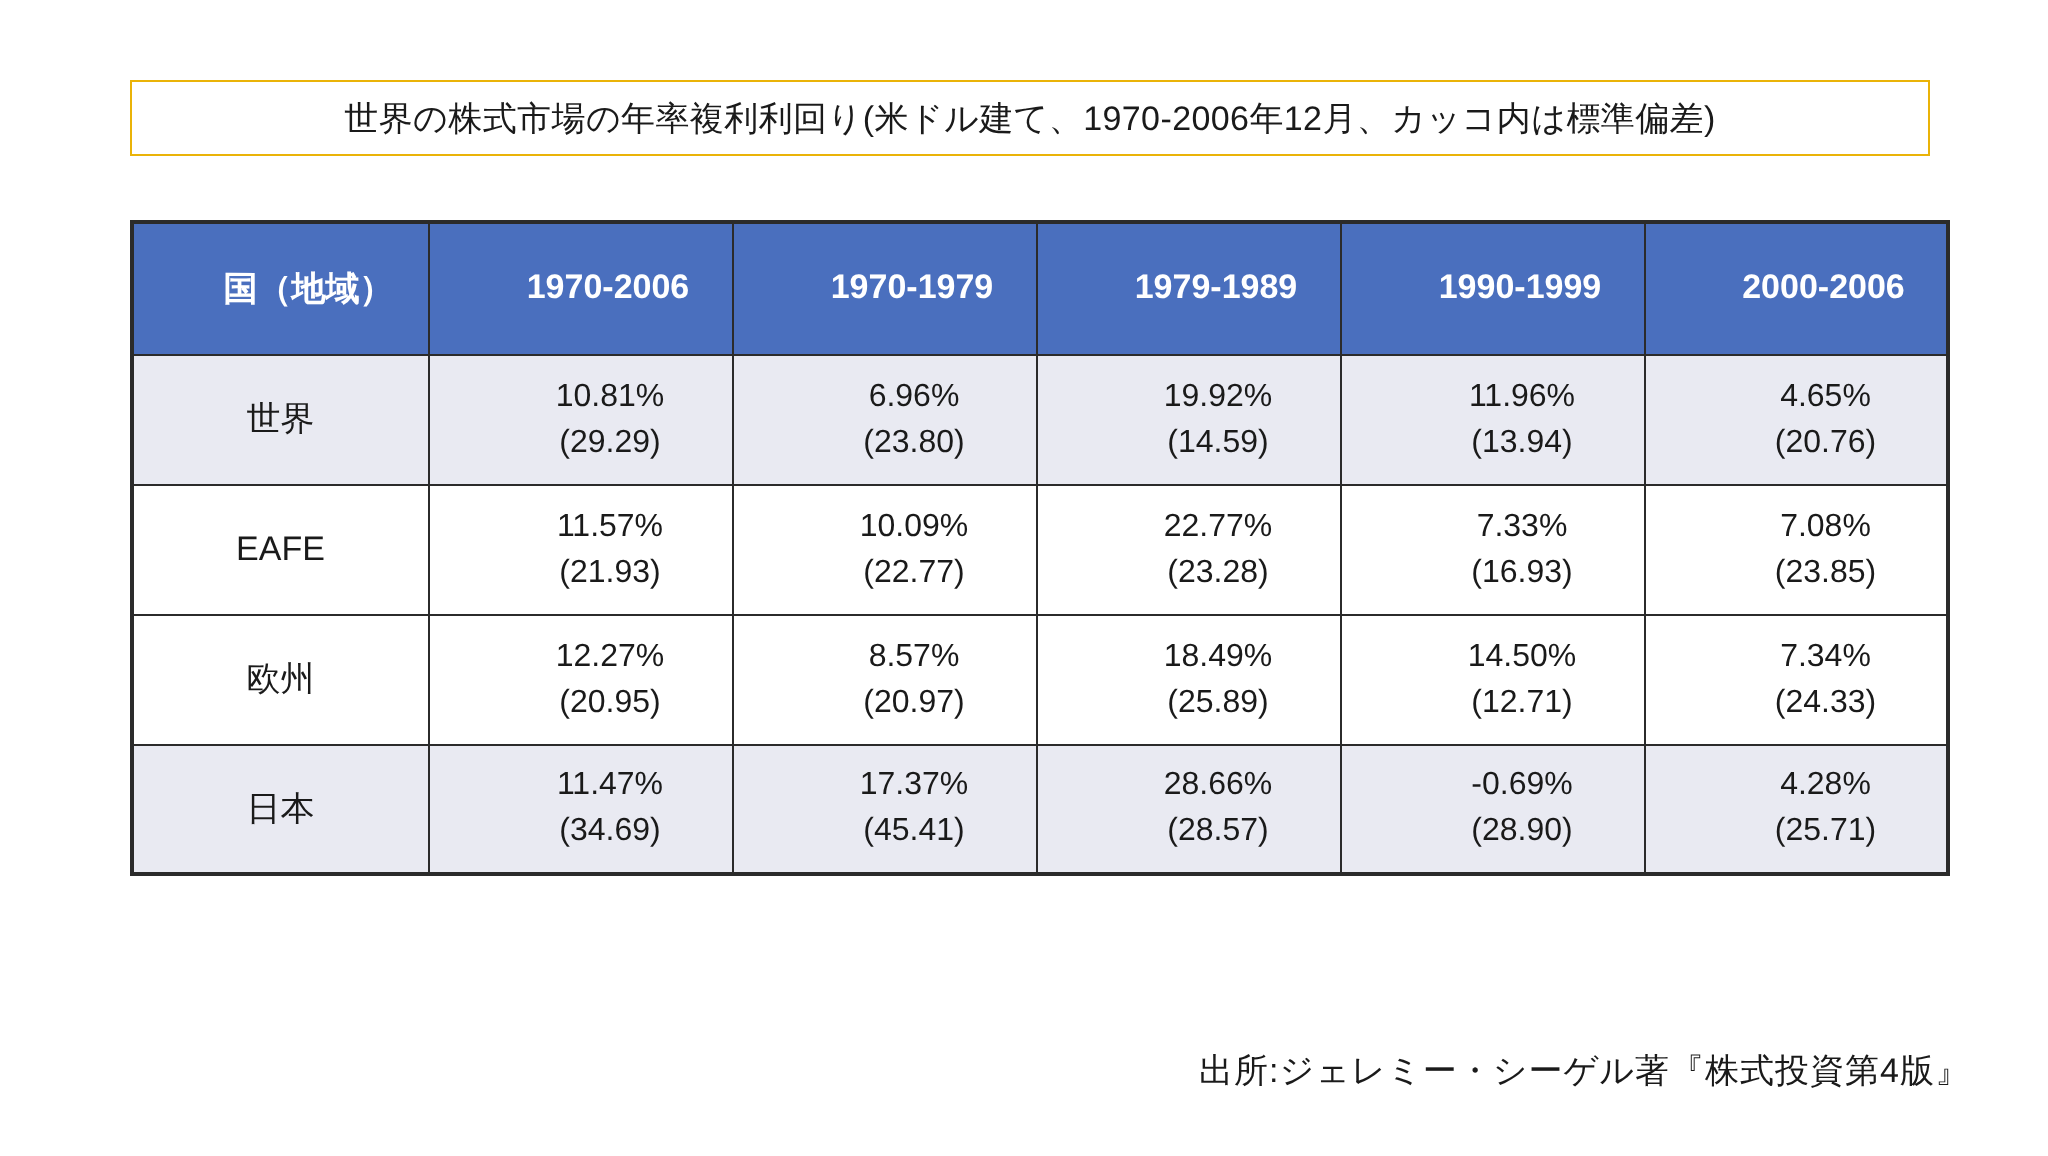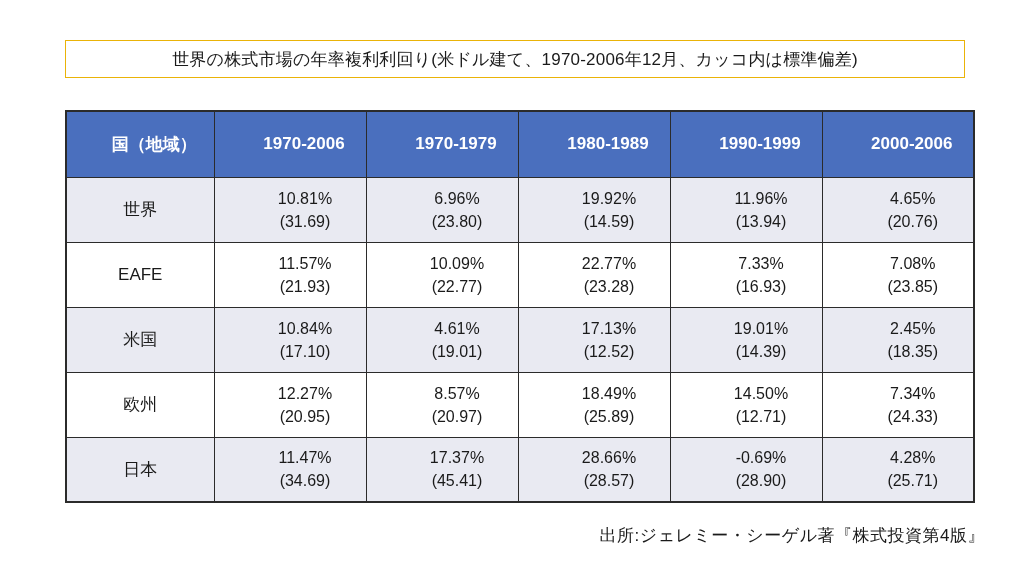--- a/index.html
+++ b/index.html
@@ -71,31 +71,31 @@
         <col class="c-period">
         <col class="c-period">
         <col class="c-period">
         <col class="c-period">
     </colgroup>
     <thead>
       <tr>
         <th>国（地域）</th>
         <th>1970-2006</th>
         <th>1970-1979</th>
-        <th>1980-1989</th>
+        <th>1979-1989</th>
         <th>1990-1999</th>
         <th>2000-2006</th>
       </tr>
     </thead>
     <tbody>
       <tr class="alt">
         <td class="region">世界</td>
         <td>
           <div class="cell-line">10.81%</div>
-          <div class="cell-line">(31.69)</div>
+          <div class="cell-line">(29.29)</div>
         </td>
         <td>
           <div class="cell-line">6.96%</div>
           <div class="cell-line">(23.80)</div>
         </td>
         <td>
           <div class="cell-line">19.92%</div>
           <div class="cell-line">(14.59)</div>
         </td>
         <td>
@@ -125,43 +125,20 @@
         <td>
           <div class="cell-line">7.33%</div>
           <div class="cell-line">(16.93)</div>
         </td>
         <td>
           <div class="cell-line">7.08%</div>
           <div class="cell-line">(23.85)</div>
         </td>
       </tr>
 
-      <tr class="alt">
-        <td class="region">米国</td>
-        <td>
-          <div class="cell-line">10.84%</div>
-          <div class="cell-line">(17.10)</div>
-        </td>
-        <td>
-          <div class="cell-line">4.61%</div>
-          <div class="cell-line">(19.01)</div>
-        </td>
-        <td>
-          <div class="cell-line">17.13%</div>
-          <div class="cell-line">(12.52)</div>
-        </td>
-        <td>
-          <div class="cell-line">19.01%</div>
-          <div class="cell-line">(14.39)</div>
-        </td>
-        <td>
-          <div class="cell-line">2.45%</div>
-          <div class="cell-line">(18.35)</div>
-        </td>
-      </tr>
 
       <tr>
         <td class="region">欧州</td>
         <td>
           <div class="cell-line">12.27%</div>
           <div class="cell-line">(20.95)</div>
         </td>
         <td>
           <div class="cell-line">8.57%</div>
           <div class="cell-line">(20.97)</div>

